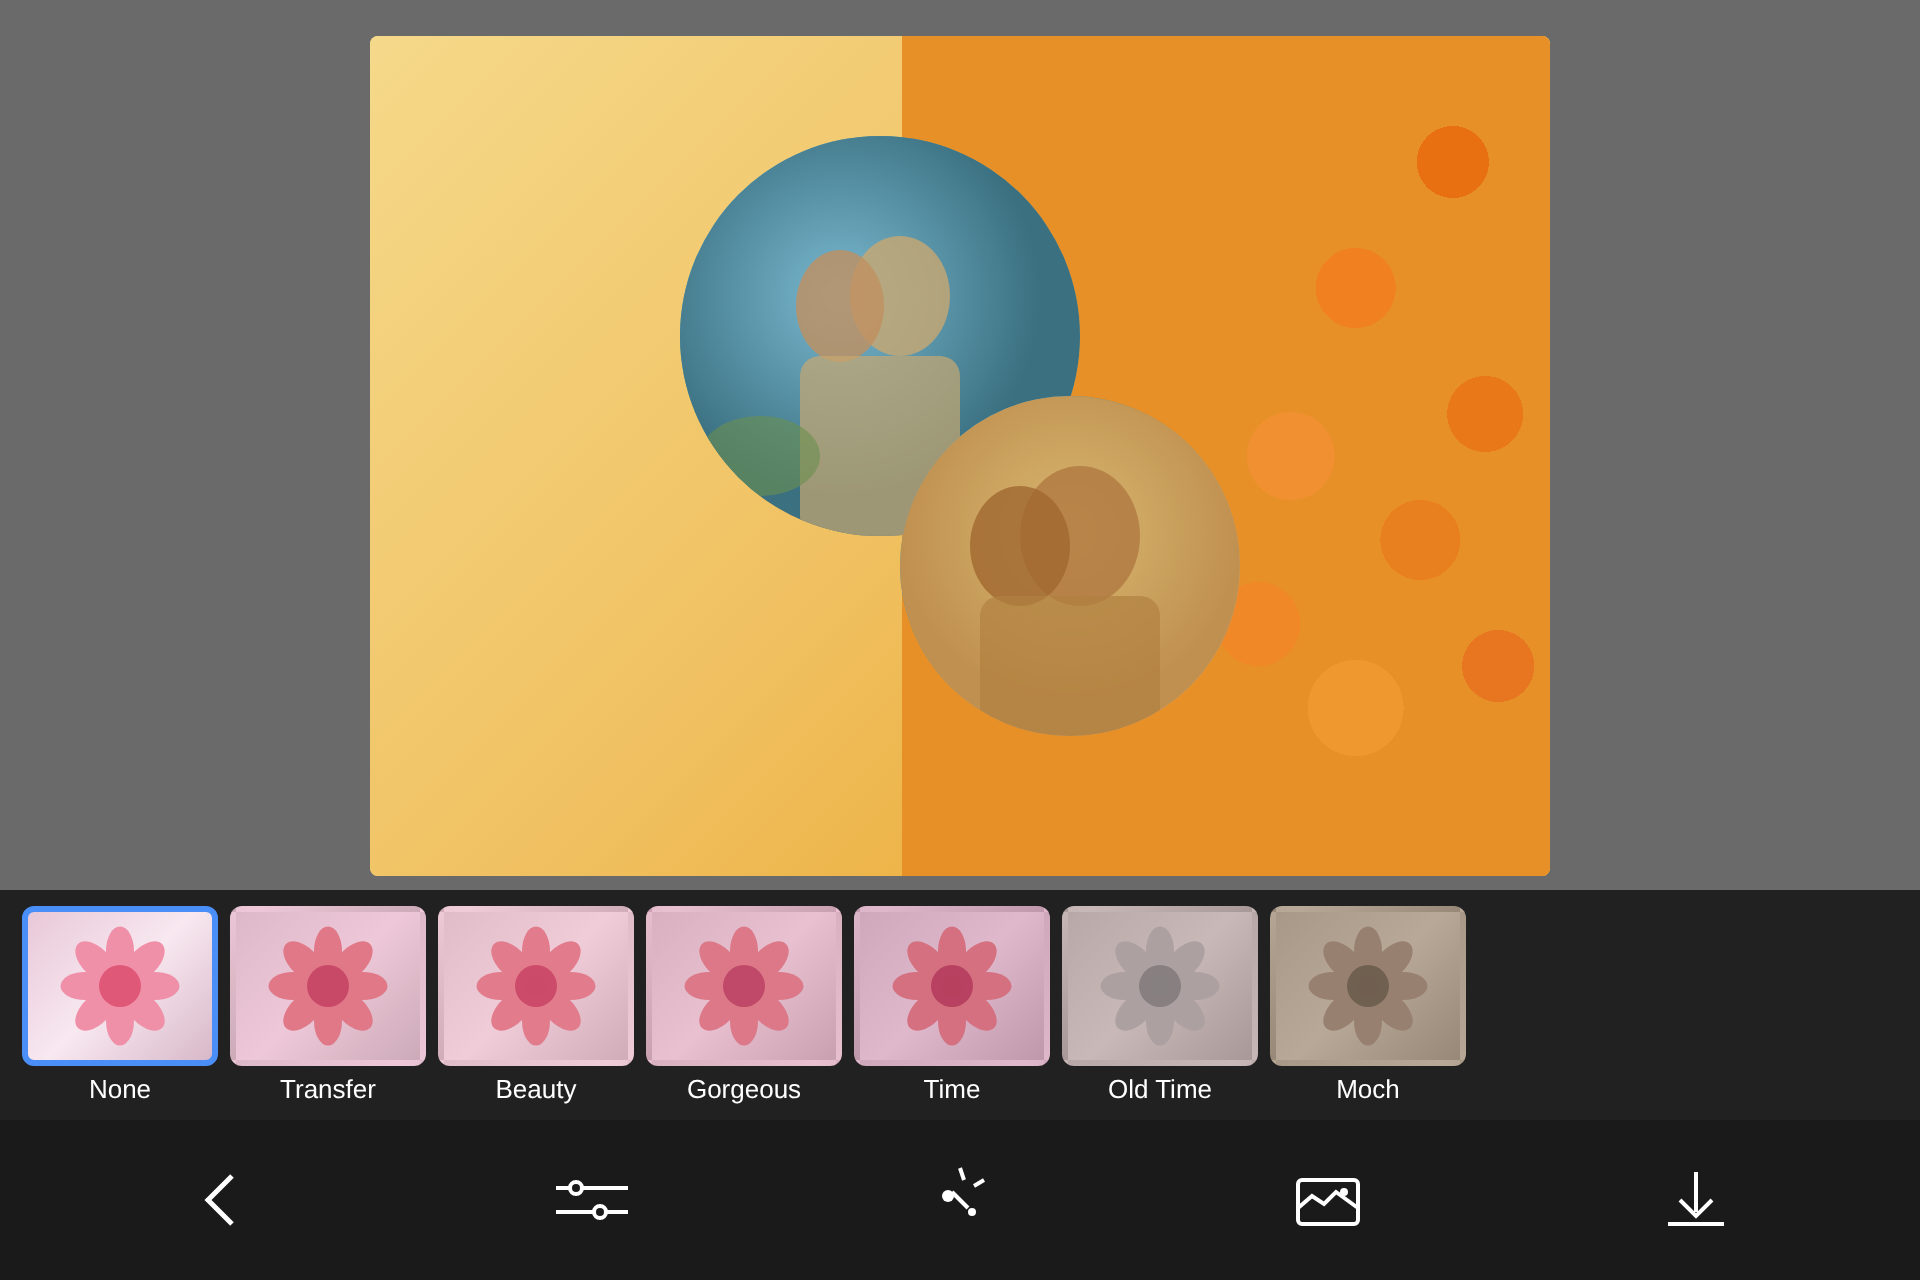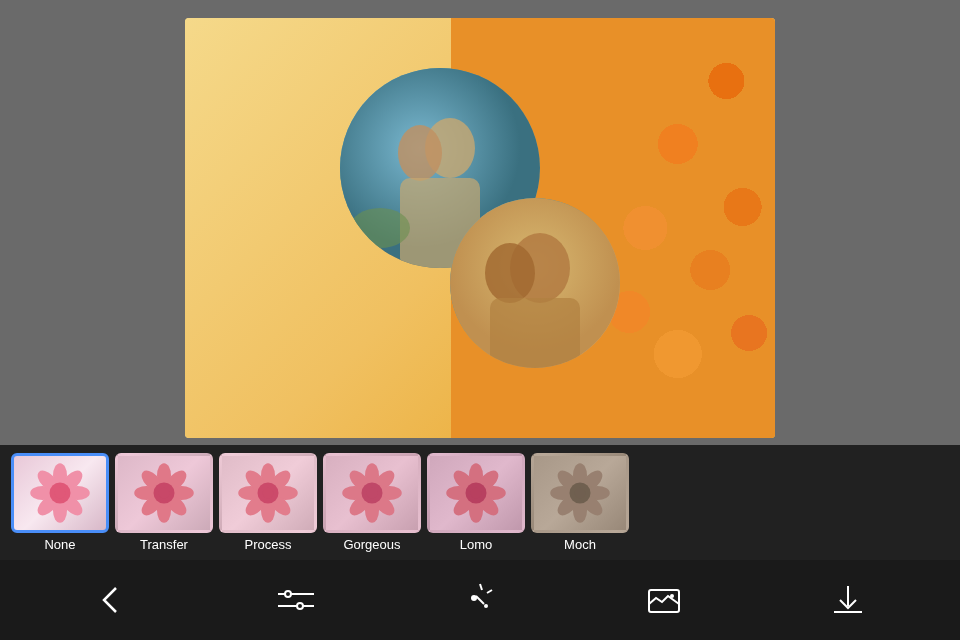--- a/index.html
+++ b/index.html
@@ -272,21 +272,21 @@
     <ellipse cx="40" cy="20" rx="8" ry="14" fill="#e27c8c" transform="rotate(90,40,40)"></ellipse>
     <ellipse cx="40" cy="20" rx="8" ry="14" fill="#e27c8c" transform="rotate(135,40,40)"></ellipse>
     <ellipse cx="40" cy="20" rx="8" ry="14" fill="#e27c8c" transform="rotate(180,40,40)"></ellipse>
     <ellipse cx="40" cy="20" rx="8" ry="14" fill="#e27c8c" transform="rotate(225,40,40)"></ellipse>
     <ellipse cx="40" cy="20" rx="8" ry="14" fill="#e27c8c" transform="rotate(270,40,40)"></ellipse>
     <ellipse cx="40" cy="20" rx="8" ry="14" fill="#e27c8c" transform="rotate(315,40,40)"></ellipse>
     <circle cx="40" cy="40" r="12" fill="#cc4a6a"></circle>
     <circle cx="40" cy="40" r="6" fill="#cc4a6a" opacity="0.7"></circle>
   </svg>
       </div>
-      <div class="filter-label">Process</div>
+      <div class="filter-label">Beauty</div>
     </div>
     <div class="filter-item">
       <div class="filter-thumb flower-transfer">
         <svg viewBox="0 0 80 80" width="80" height="80" class="flower-svg">
     <ellipse cx="40" cy="20" rx="8" ry="14" fill="#dc7888" transform="rotate(0,40,40)"></ellipse>
     <ellipse cx="40" cy="20" rx="8" ry="14" fill="#dc7888" transform="rotate(45,40,40)"></ellipse>
     <ellipse cx="40" cy="20" rx="8" ry="14" fill="#dc7888" transform="rotate(90,40,40)"></ellipse>
     <ellipse cx="40" cy="20" rx="8" ry="14" fill="#dc7888" transform="rotate(135,40,40)"></ellipse>
     <ellipse cx="40" cy="20" rx="8" ry="14" fill="#dc7888" transform="rotate(180,40,40)"></ellipse>
     <ellipse cx="40" cy="20" rx="8" ry="14" fill="#dc7888" transform="rotate(225,40,40)"></ellipse>
@@ -306,21 +306,38 @@
     <ellipse cx="40" cy="20" rx="8" ry="14" fill="#d47080" transform="rotate(90,40,40)"></ellipse>
     <ellipse cx="40" cy="20" rx="8" ry="14" fill="#d47080" transform="rotate(135,40,40)"></ellipse>
     <ellipse cx="40" cy="20" rx="8" ry="14" fill="#d47080" transform="rotate(180,40,40)"></ellipse>
     <ellipse cx="40" cy="20" rx="8" ry="14" fill="#d47080" transform="rotate(225,40,40)"></ellipse>
     <ellipse cx="40" cy="20" rx="8" ry="14" fill="#d47080" transform="rotate(270,40,40)"></ellipse>
     <ellipse cx="40" cy="20" rx="8" ry="14" fill="#d47080" transform="rotate(315,40,40)"></ellipse>
     <circle cx="40" cy="40" r="12" fill="#b84060"></circle>
     <circle cx="40" cy="40" r="6" fill="#b84060" opacity="0.7"></circle>
   </svg>
       </div>
-      <div class="filter-label">Lomo</div>
+      <div class="filter-label">Time</div>
+    </div>
+    <div class="filter-item">
+      <div class="filter-thumb flower-oldtime">
+        <svg viewBox="0 0 80 80" width="80" height="80" class="flower-svg">
+    <ellipse cx="40" cy="20" rx="8" ry="14" fill="#aca0a0" transform="rotate(0,40,40)"></ellipse>
+    <ellipse cx="40" cy="20" rx="8" ry="14" fill="#aca0a0" transform="rotate(45,40,40)"></ellipse>
+    <ellipse cx="40" cy="20" rx="8" ry="14" fill="#aca0a0" transform="rotate(90,40,40)"></ellipse>
+    <ellipse cx="40" cy="20" rx="8" ry="14" fill="#aca0a0" transform="rotate(135,40,40)"></ellipse>
+    <ellipse cx="40" cy="20" rx="8" ry="14" fill="#aca0a0" transform="rotate(180,40,40)"></ellipse>
+    <ellipse cx="40" cy="20" rx="8" ry="14" fill="#aca0a0" transform="rotate(225,40,40)"></ellipse>
+    <ellipse cx="40" cy="20" rx="8" ry="14" fill="#aca0a0" transform="rotate(270,40,40)"></ellipse>
+    <ellipse cx="40" cy="20" rx="8" ry="14" fill="#aca0a0" transform="rotate(315,40,40)"></ellipse>
+    <circle cx="40" cy="40" r="12" fill="#888080"></circle>
+    <circle cx="40" cy="40" r="6" fill="#888080" opacity="0.7"></circle>
+  </svg>
+      </div>
+      <div class="filter-label">Old Time</div>
     </div>
     <div class="filter-item">
       <div class="filter-thumb flower-moch">
         <svg viewBox="0 0 80 80" width="80" height="80" class="flower-svg">
     <ellipse cx="40" cy="20" rx="8" ry="14" fill="#988070" transform="rotate(0,40,40)"></ellipse>
     <ellipse cx="40" cy="20" rx="8" ry="14" fill="#988070" transform="rotate(45,40,40)"></ellipse>
     <ellipse cx="40" cy="20" rx="8" ry="14" fill="#988070" transform="rotate(90,40,40)"></ellipse>
     <ellipse cx="40" cy="20" rx="8" ry="14" fill="#988070" transform="rotate(135,40,40)"></ellipse>
     <ellipse cx="40" cy="20" rx="8" ry="14" fill="#988070" transform="rotate(180,40,40)"></ellipse>
     <ellipse cx="40" cy="20" rx="8" ry="14" fill="#988070" transform="rotate(225,40,40)"></ellipse>

